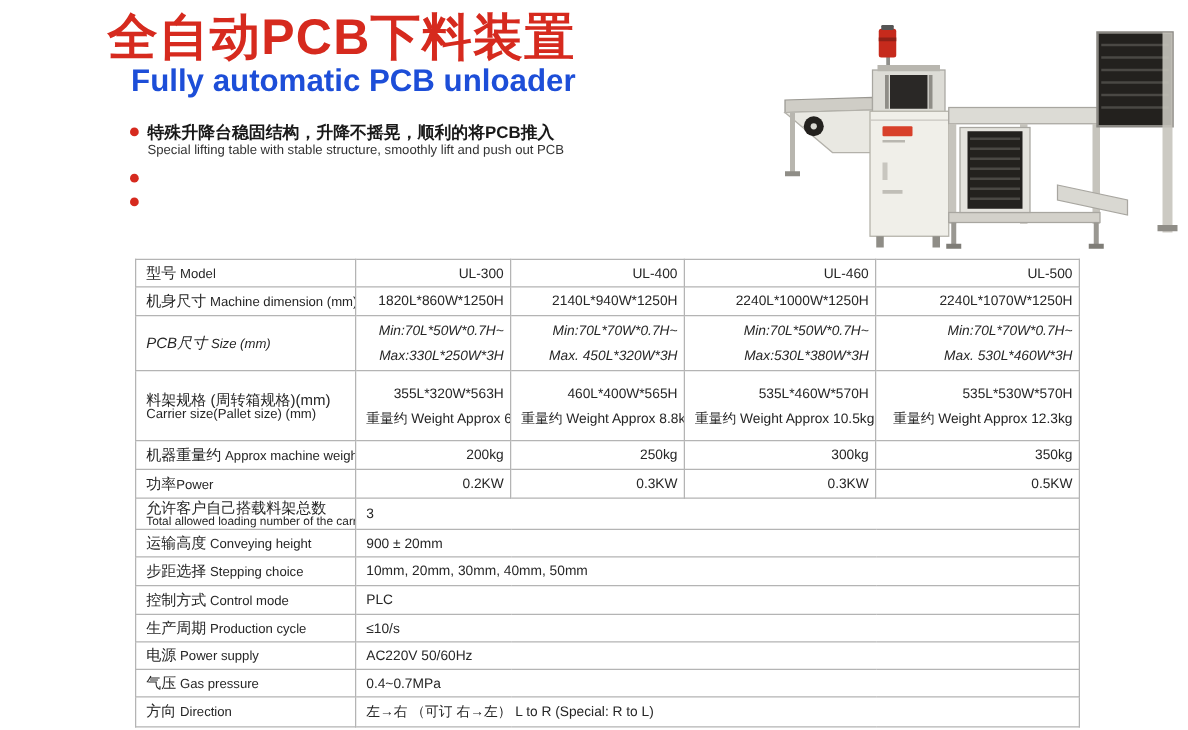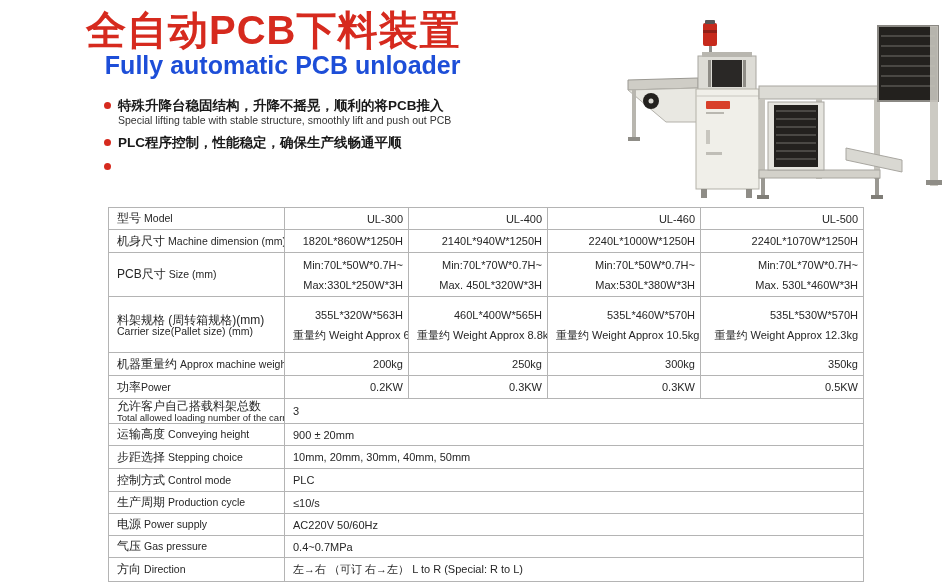--- a/index.html
+++ b/index.html
@@ -40,21 +40,21 @@
     border:1px solid #b4b4b4;padding:0 5px 0 8px;vertical-align:middle;
     overflow:hidden;white-space:nowrap;
   }
   .lab-cn{font-size:12px;}
   .lab-en{font-size:10.5px;}
   td.val{padding-left:10px;text-align:right;}
   td.span-val{padding-left:188px;}
   .ml{line-height:20px;}           
   .ml div{line-height:20px;}
   tr.h22{height:22px;} tr.h23{height:23px;} tr.h24{height:24px;}
-  tr.h25{height:25px;margin-left:20px;} tr.h44{height:44px;} tr.h45{height:56px;}
+  tr.h25{height:25px;margin-left:20px;} tr.h44{height:44px;font-style:italic;} tr.h45{height:56px;}
   .stack .lab-cn{display:block;line-height:12px;margin-top:1px;}
   .stack .lab-en{display:block;font-size:9.5px;line-height:11px;}
 </style>
 </head>
 <body>
 
 <div class="hdr">
   <h1 class="title-cn">全自动PCB下料装置</h1>
   <h2 class="title-en">Fully automatic PCB unloader</h2>
 </div>
@@ -63,21 +63,20 @@
   <li>
     <span class="dot"></span>
     <span>
       <p class="feat-cn">特殊升降台稳固结构，升降不摇晃，顺利的将PCB推入</p>
       <p class="feat-en">Special lifting table with stable structure, smoothly lift and push out PCB</p>
     </span>
   </li>
   <li>
     <span class="dot"></span>
     <span>
-      <p class="feat-cn">PLC程序控制，性能稳定，确保生产线畅通平顺</p>
     </span>
   </li>
   <li>
     <span class="dot"></span>
   </li>
 </ul>
 
 <div class="photo">
   <svg width="325" height="192" viewBox="0 0 325 192">
 

